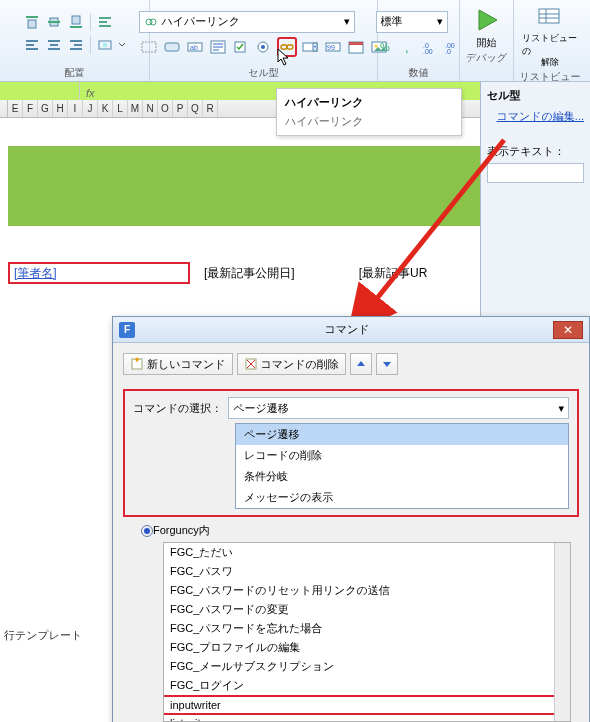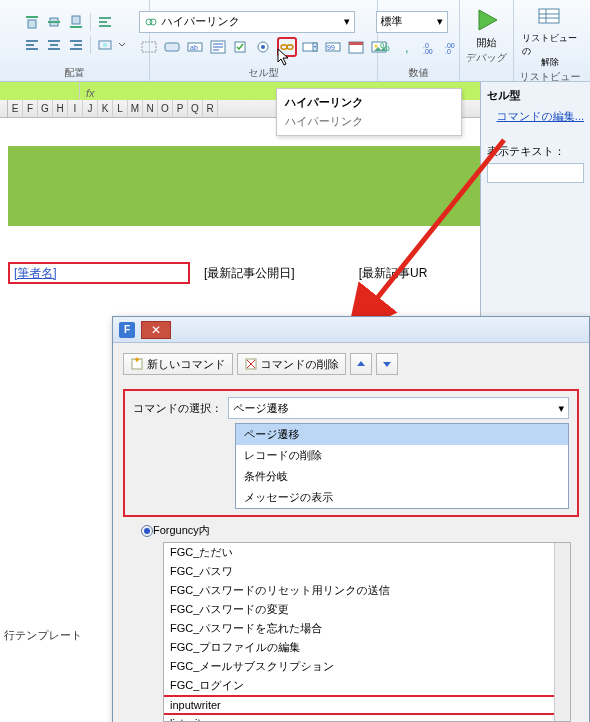--- a/index.html
+++ b/index.html
@@ -355,20 +355,21 @@
       </marker>
     </defs>
   <line x1="170" y1="6" x2="16" y2="198" stroke="#e1261c" stroke-width="5" marker-end="url(#ah)"></line>
 </svg>
 
 <div class="row-template-label">行テンプレート</div>
 
 <div class="dialog">
   <div class="dlg-title">
     <div class="ticon">F</div>
+    <div class="ttxt">コマンド</div>
     <div class="close">✕</div>
   </div>
   <div class="dlg-body">
     <div class="toolbar">
       <div class="tbtn">
         <svg width="14" height="14">
             <rect x="2" y="2" width="10" height="10" fill="#fff" stroke="#9a7"></rect>
             <text x="7" y="6" font-size="9" fill="#e90" text-anchor="middle">✦</text>
           </svg>
         <span>新しいコマンド</span>

